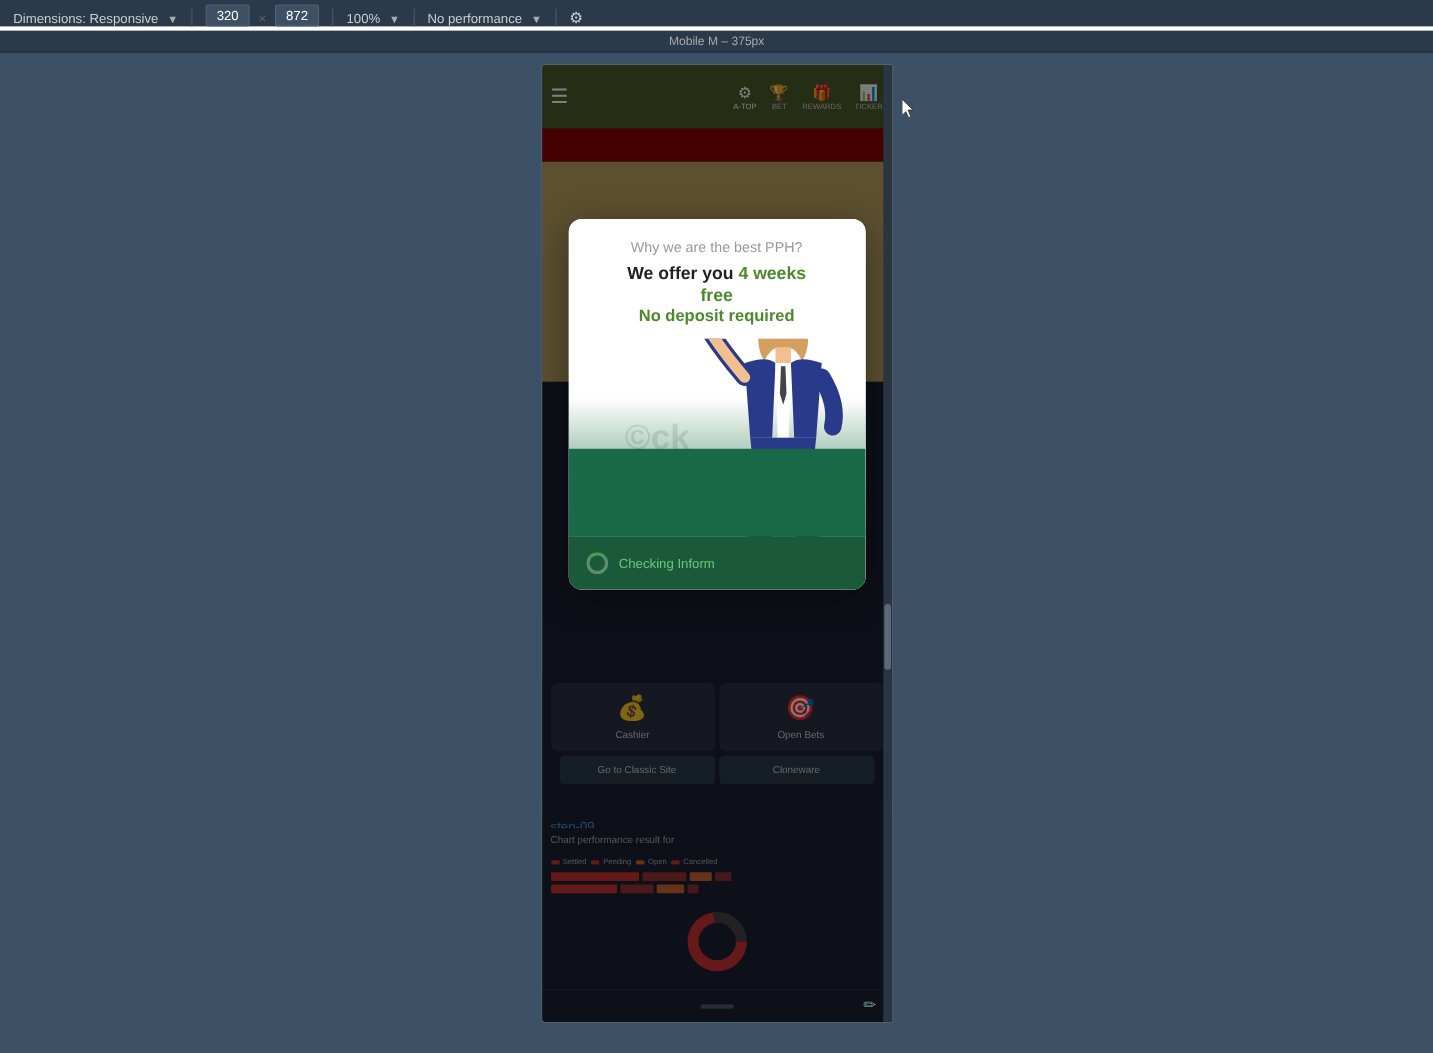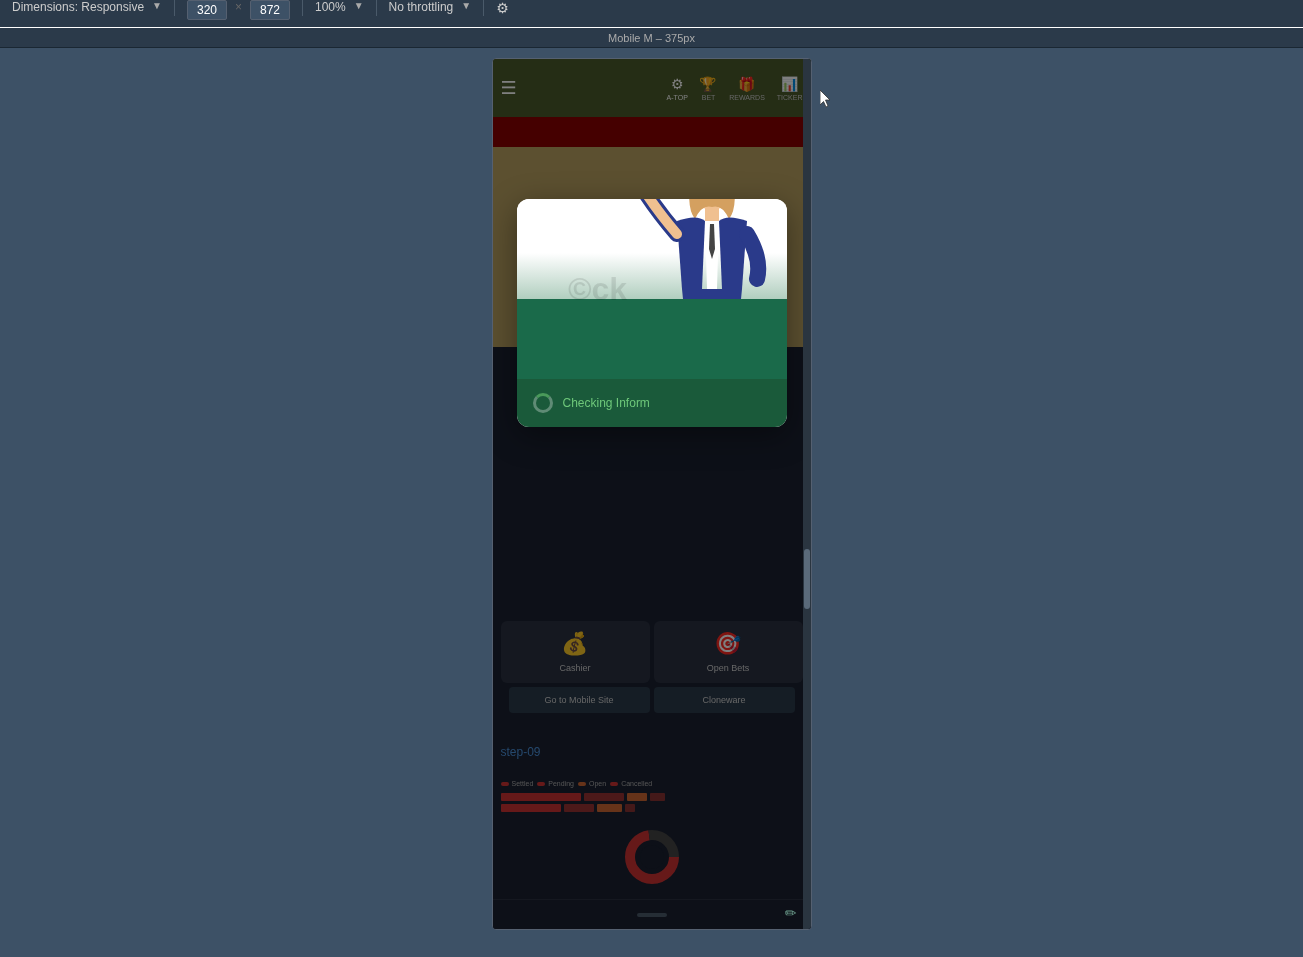--- a/index.html
+++ b/index.html
@@ -10,24 +10,24 @@
       font-family: Arial, sans-serif;
       overflow: hidden;
       position: relative;
     }
 
     
     .toolbar {
       height: 28px;
       background: #2b3a4a;
       display: flex;
-      align-items: flex-start;
+      align-items: flex-end;
       padding: 0 12px;
       gap: 8px;
-      border-bottom: 1px solid #ffffff;
+      border-bottom: 4px solid #ffffff;
     }
     .toolbar-item {
       display: flex;
       align-items: center;
       gap: 4px;
       color: #ccc;
       font-size: 12px;
       cursor: pointer;
     }
     .toolbar-divider {
@@ -412,21 +412,21 @@
   <span class="toolbar-item" style="cursor:pointer;color:#ccc;font-size:12px;">Dimensions: Responsive</span>
   <span style="color:#aaa;font-size:10px;">▼</span>
   <div class="toolbar-divider"></div>
   <input class="dim-input" type="text" value="320" style="">
   <span class="toolbar-separator">×</span>
   <input class="dim-input" type="text" value="872" style="">
   <div class="toolbar-divider"></div>
   <span class="toolbar-item" style="color:#ccc;font-size:12px;cursor:pointer;">100%</span>
   <span style="color:#aaa;font-size:10px;">▼</span>
   <div class="toolbar-divider"></div>
-  <span class="toolbar-item" style="color:#ccc;font-size:12px;cursor:pointer;">No throttling</span>
+  <span class="toolbar-item" style="color:#ccc;font-size:12px;cursor:pointer;">No performance</span>
   <span style="color:#aaa;font-size:10px;">▼</span>
   <div class="toolbar-divider"></div>
   <button class="toolbar-btn" style="font-size:14px;">⚙</button>
 </div>
 
 <div class="ruler-bar">
   <span class="ruler-bar-label">Mobile M – 375px</span>
 </div>
 
 <div class="main-area">
@@ -464,20 +464,28 @@
 
     <div class="red-section">
       <span class="red-section-text"></span>
     </div>
 
     <div class="page-bg" style="height:50px;"></div>
 
     <div class="modal-overlay">
       <div class="modal-card">
 
+        <div class="modal-top">
+          <p class="modal-subtitle">Why we are the best PPH?</p>
+          <p class="modal-title-line">
+            <span>We offer you </span><span class="highlight">4 weeks</span>
+          </p>
+          <p class="modal-title-second">free</p>
+          <p class="modal-tagline">No deposit required</p>
+        </div>
 
         <div class="modal-image-placeholder">
 
           <div style="position:absolute;top:50%;left:30%;transform:translate(-50%,-50%);color:rgba(0,0,0,0.1);font-size:32px;font-weight:bold;z-index:5;pointer-events:none;">©ck</div>
 
           <svg viewBox="0 0 200 230" width="200" height="230" style="position:absolute;bottom:0;right:0;">
 
             <ellipse cx="125" cy="35" rx="22" ry="26" fill="#f0c090"></ellipse>
 
             <ellipse cx="125" cy="20" rx="22" ry="16" fill="#d4a060"></ellipse>
@@ -521,27 +529,30 @@
         <div class="grid-item">
           <span class="grid-item-icon">💰</span>
           <span class="grid-item-label">Cashier</span>
         </div>
         <div class="grid-item">
           <span class="grid-item-icon">🎯</span>
           <span class="grid-item-label">Open Bets</span>
         </div>
       </div>
       <div class="btn-row" style="margin-top:4px;">
-        <button class="action-btn">Go to Mobile Site</button>
+        <button class="action-btn">Go to Classic Site</button>
         <button class="action-btn">Cloneware</button>
       </div>
     </div>
 
     <div style="position:absolute;bottom:166px;left:0;right:0;background:#1a2030;padding:3px 8px;">
       <span class="step-label" style="padding:0;">step-09</span>
+    </div>
+    <div style="position:absolute;bottom:155px;left:0;right:0;background:#1a2030;padding:0px 8px 3px;">
+      <span class="step-sublabel" style="padding:0;">Chart performance result for</span>
     </div>
 
     <div style="position:absolute;bottom:30px;left:0;right:0;height:125px;background:#1a2030;padding:6px 8px;">
 
       <div class="chart-legend">
         <div class="legend-item">
           <div class="legend-dot" style="background:#cc3333;"></div>
           <span>Settled</span>
         </div>
         <div class="legend-item">

